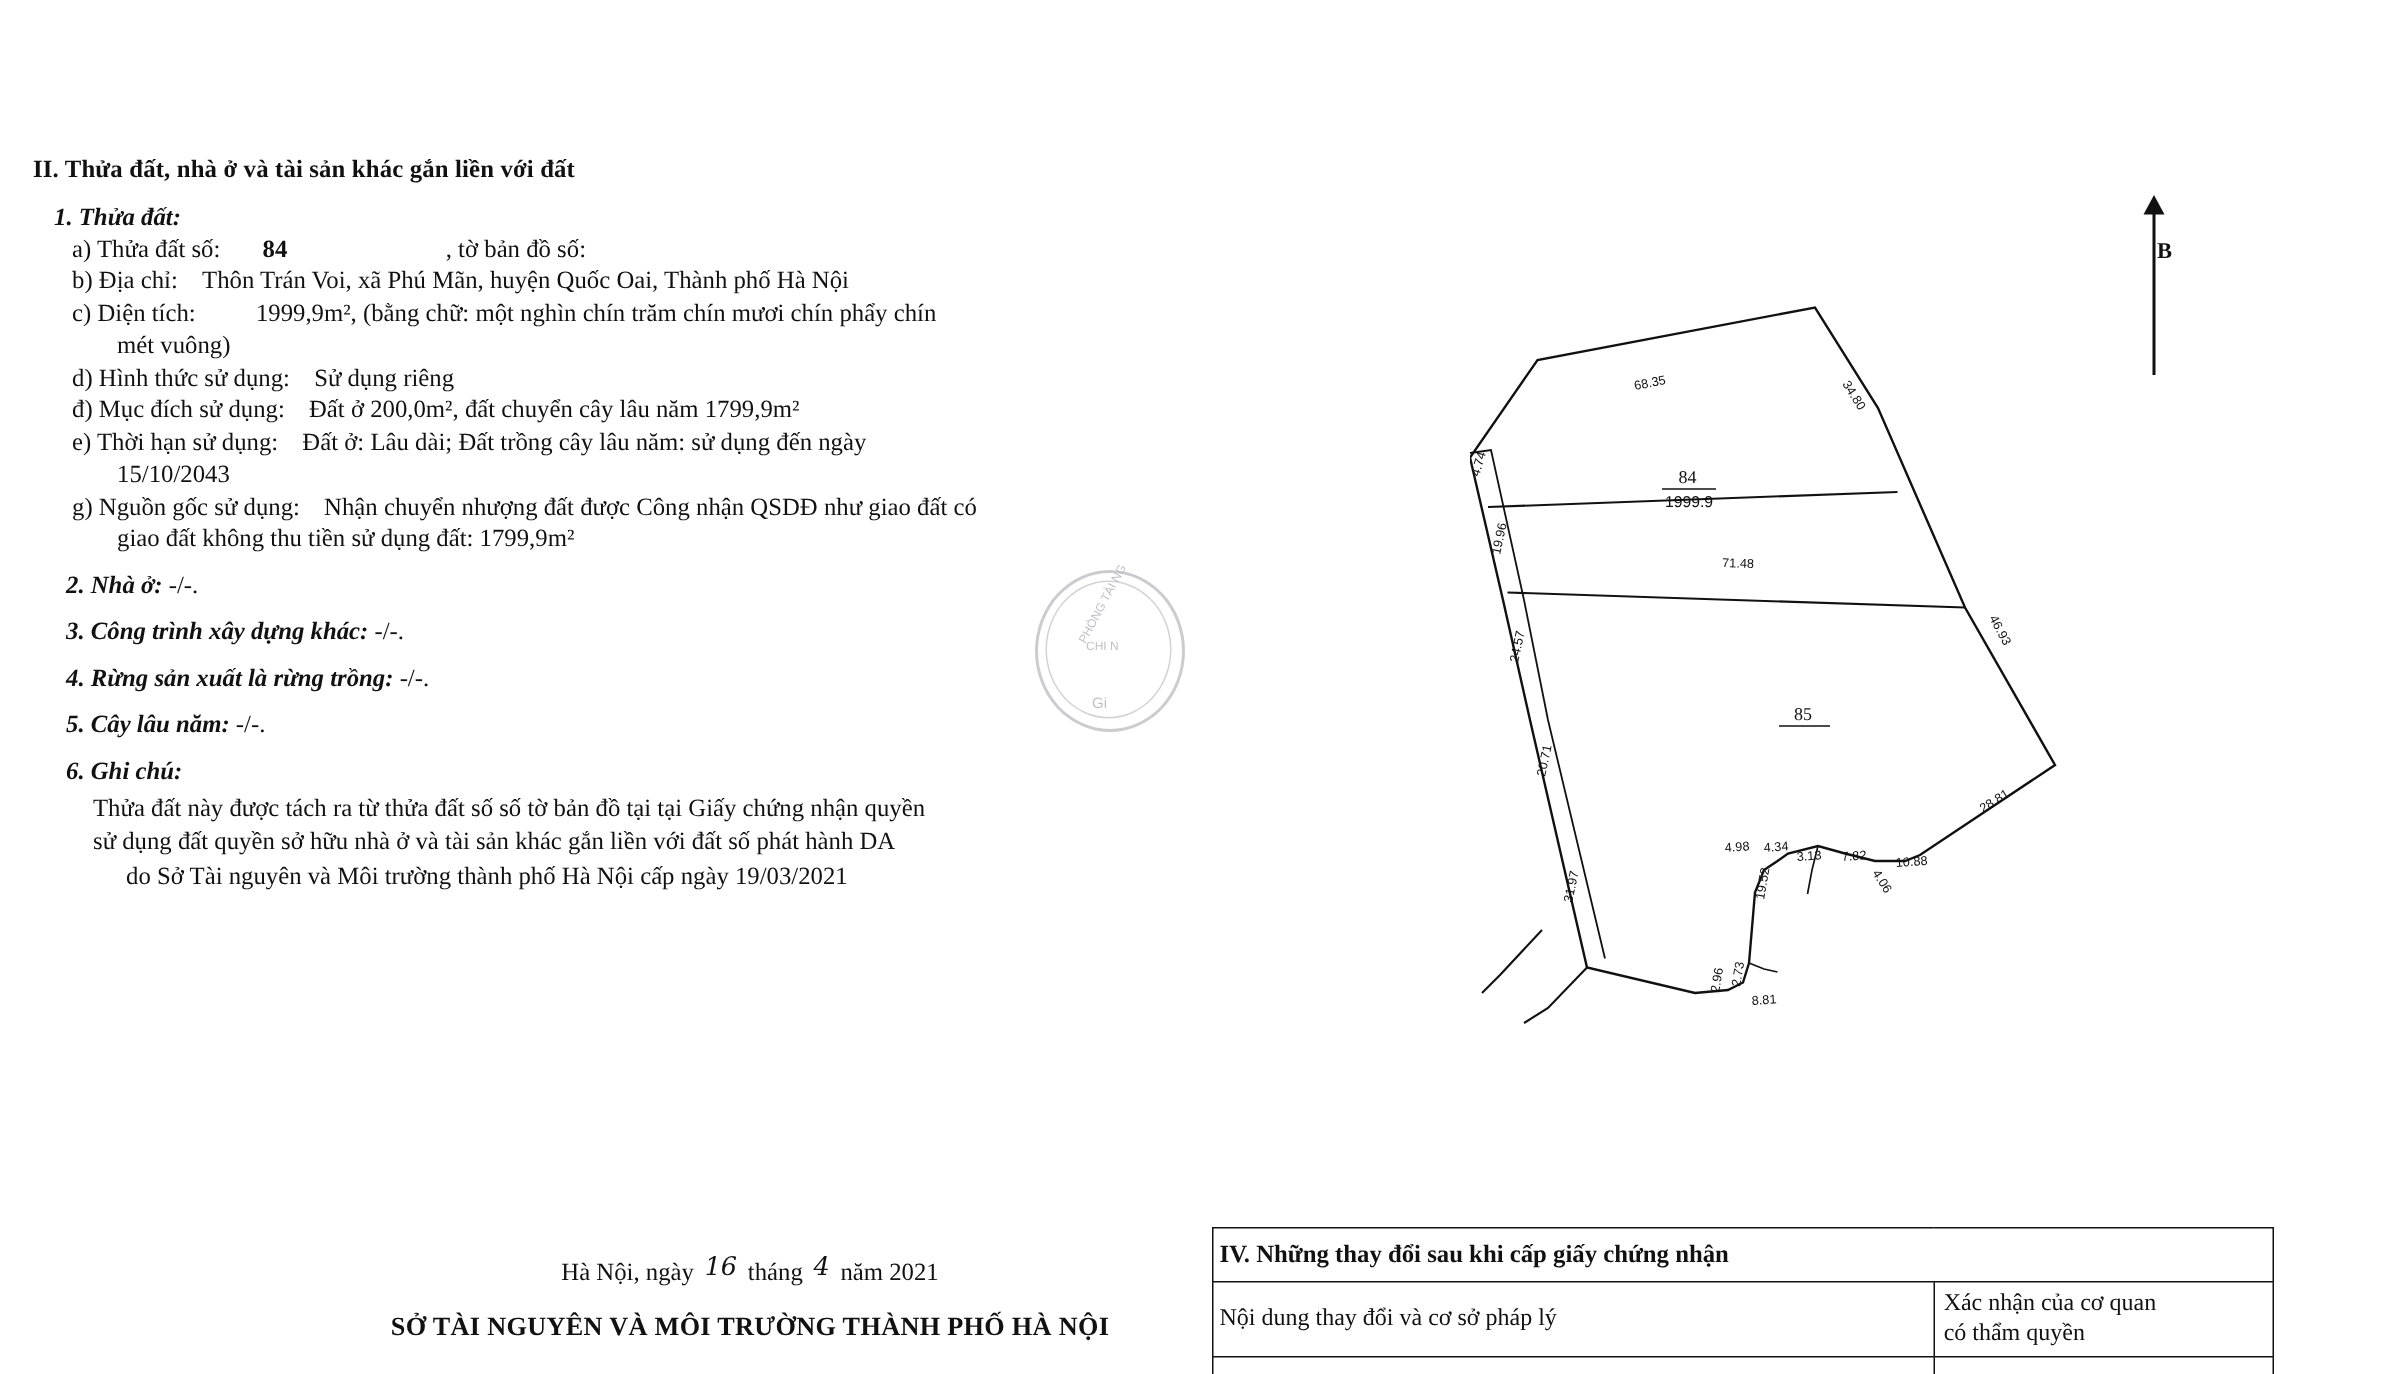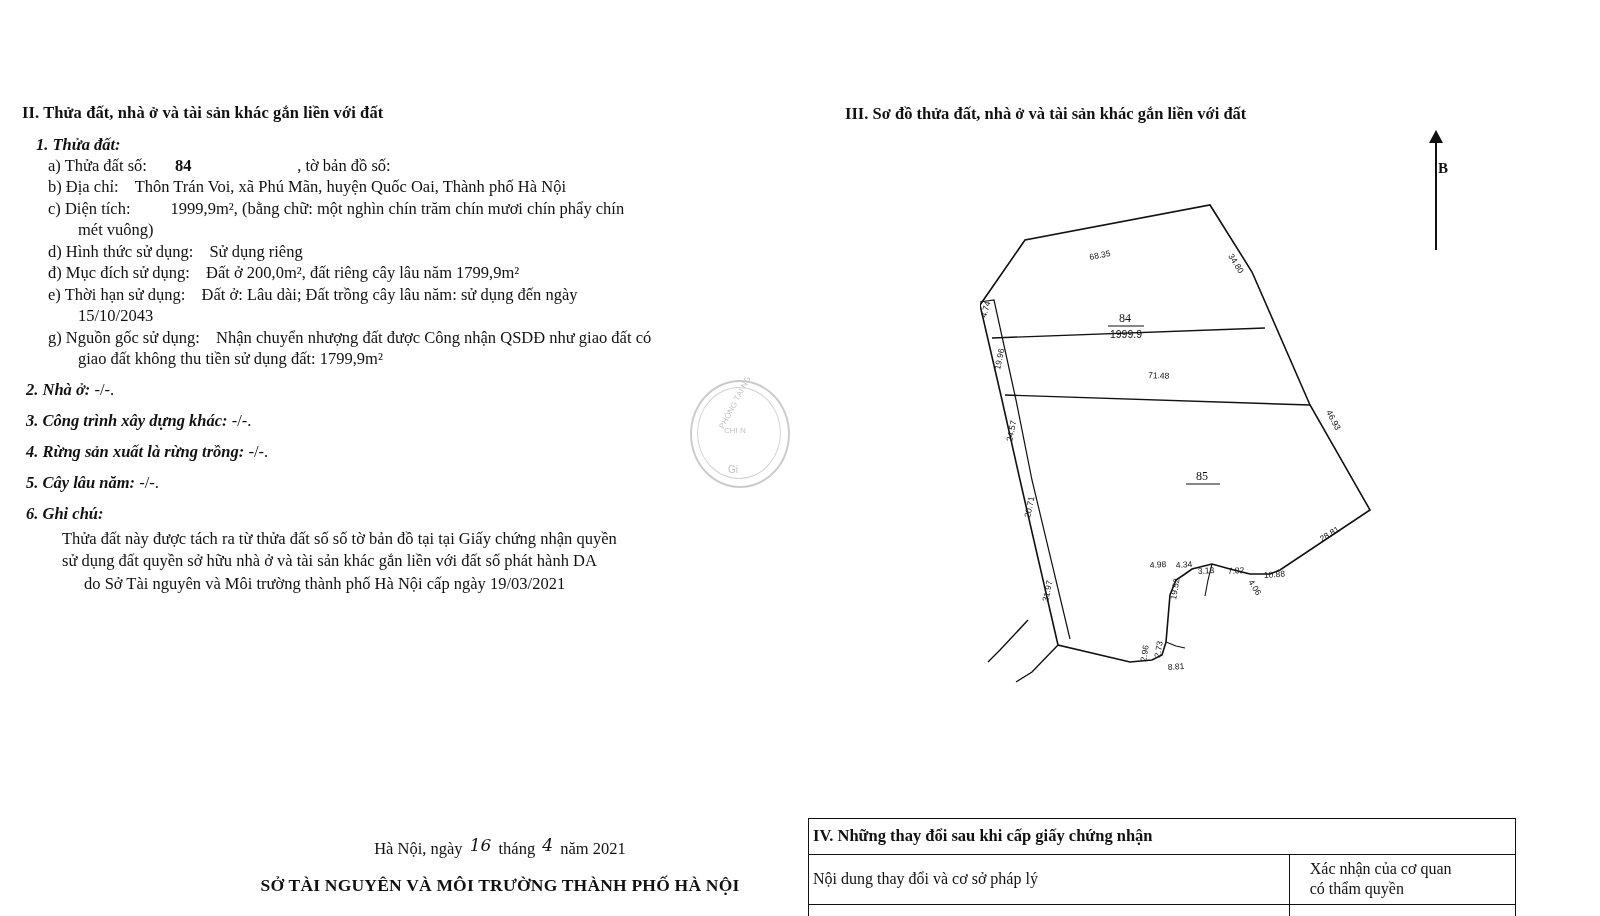--- a/index.html
+++ b/index.html
@@ -59,21 +59,21 @@
     min-width: 118px;
     padding-left: 24px;
   }
   .sp-left { padding-left: 36px; }
   .sp-left2 { padding-left: 12px; }
 
   .num-italic {
     font-style: italic;
     font-weight: bold;
     font-size: 16.5px;
-    margin-left: 4px;
+    margin-left: 22px;
     margin-top: 11px;
   }
   .num-italic .plain {
     font-style: normal;
     font-weight: normal;
   }
   .note-body {
     margin-left: 26px;
     margin-top: 4px;
     font-size: 16.5px;
@@ -227,21 +227,21 @@
     text-align: left;
     vertical-align: middle;
     font-weight: normal;
   }
   .tbl4 .t-title {
     font-weight: bold;
     font-size: 16.5px;
     padding: 7px 4px 8px;
   }
   .tbl4 .c1 { width: 68%; padding: 10px 4px 11px; }
-  .tbl4 .c2 { width: 32%; padding: 4px 20px 6px; line-height: 1.22; }
+  .tbl4 .c2 { width: 32%; padding: 4px 6px 6px; line-height: 1.22; }
   .tbl4 .body-row td { height: 46px; }
 
   .no-sel { user-select: none; }
 </style>
 </head>
 <body>
 
 <div class="page">
 
   <div class="left-col">
@@ -267,21 +267,21 @@
     </div>
     <div class="indent-2">mét vuông)</div>
 
     <div class="row">
       <span class="lbl">d) Hình thức sử dụng:</span>
       <span class="val sp-left2">Sử dụng riêng</span>
     </div>
 
     <div class="row">
       <span class="lbl">đ) Mục đích sử dụng:</span>
-      <span class="val sp-left2">Đất ở 200,0m², đất riêng cây lâu năm 1799,9m²</span>
+      <span class="val sp-left2">Đất ở 200,0m², đất chuyển cây lâu năm 1799,9m²</span>
     </div>
 
     <div class="row">
       <span class="lbl">e) Thời hạn sử dụng:</span>
       <span class="val sp-left2">Đất ở: Lâu dài; Đất trồng cây lâu năm: sử dụng đến ngày</span>
     </div>
     <div class="indent-2">15/10/2043</div>
 
     <div class="row">
       <span class="lbl">g) Nguồn gốc sử dụng:</span>
@@ -330,21 +330,20 @@
     <div class="sign-date">
       <span>Hà Nội, ngày</span>
       <span class="hand">16</span>
       <span>tháng</span>
       <span class="hand">4</span>
       <span>năm 2021</span>
     </div>
     <div class="sign-org">SỞ TÀI NGUYÊN VÀ MÔI TRƯỜNG THÀNH PHỐ HÀ NỘI</div>
   </div>
 
-  <div class="sec3-head">III. Sơ đồ thửa đất, nhà ở và tài sản khác gắn liền với đất</div>
 
   <div class="north">
     <div class="head"></div>
     <div class="shaft"></div>
     <div class="label">B</div>
   </div>
 
   <div class="map">
     <svg width="420" height="560" viewBox="0 0 420 560" xmlns="http://www.w3.org/2000/svg">
       <g fill="none" stroke="#111" stroke-width="1.6">

